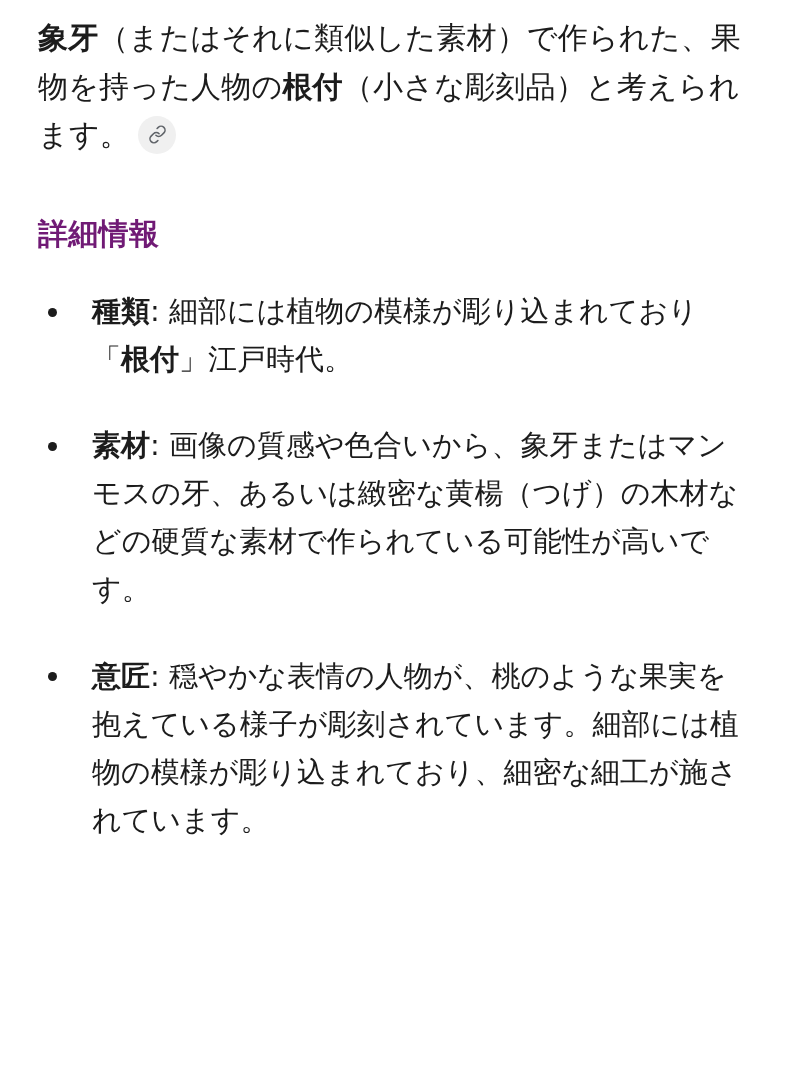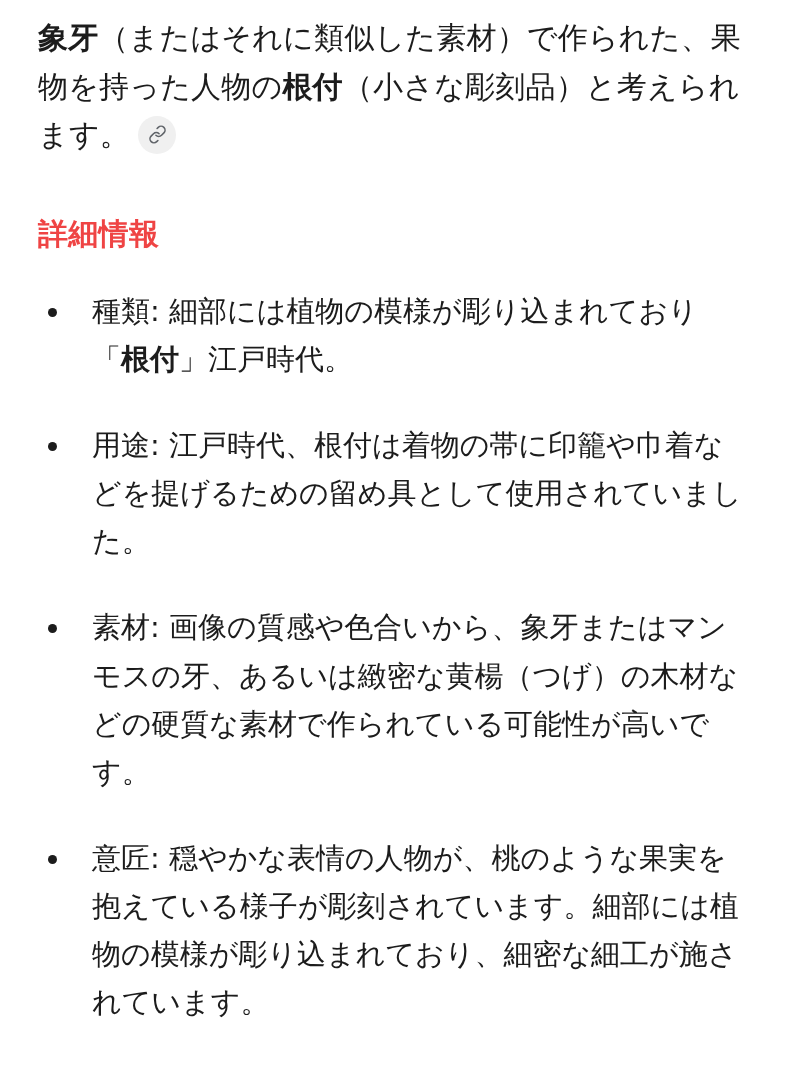--- a/index.html
+++ b/index.html
@@ -46,21 +46,21 @@
     top: -2px;
   }
   .link-chip svg {
     display: block;
   }
   h2.section-title {
     font-size: 30px;
     line-height: 1.3;
     font-weight: 700;
     margin: 0 0 34px 0;
-    color: #ef4444;
+    color: #701a75;
     letter-spacing: 0.3px;
   }
   ul.detail-list {
     list-style: none;
     margin: 0;
     padding: 0;
   }
   ul.detail-list > li {
     position: relative;
     padding-left: 54px;
@@ -75,21 +75,21 @@
   ul.detail-list > li .bullet {
     position: absolute;
     left: 10px;
     top: 0.72em;
     width: 9px;
     height: 9px;
     background: #1c1c1c;
     border-radius: 50%;
   }
   .item-term {
-    font-weight: 400;
+    font-weight: 700;
   }
   .item-body {
     font-weight: 400;
   }
 </style>
 </head>
 <body>
 
 <div class="page">
 
@@ -102,24 +102,20 @@
 
   <h2 class="section-title">詳細情報</h2>
 
   <ul class="detail-list">
 
     <li>
       <span class="bullet"></span>
       <span class="item-term">種類</span><span class="item-body">: </span><span class="item-body">細部には植物の模様が彫り込まれており「</span><b>根付</b><span class="item-body">」江戸時代。</span>
     </li>
 
-    <li>
-      <span class="bullet"></span>
-      <span class="item-term">用途</span><span class="item-body">: </span><span class="item-body">江戸時代、根付は着物の帯に印籠や巾着などを提げるための留め具として使用されていました。</span>
-    </li>
 
     <li>
       <span class="bullet"></span>
       <span class="item-term">素材</span><span class="item-body">: </span><span class="item-body">画像の質感や色合いから、象牙またはマンモスの牙、あるいは緻密な黄楊（つげ）の木材などの硬質な素材で作られている可能性が高いです。</span>
     </li>
 
     <li>
       <span class="bullet"></span>
       <span class="item-term">意匠</span><span class="item-body">: </span><span class="item-body">穏やかな表情の人物が、桃のような果実を抱えている様子が彫刻されています。細部には植物の模様が彫り込まれており、細密な細工が施されています。</span>
     </li>

